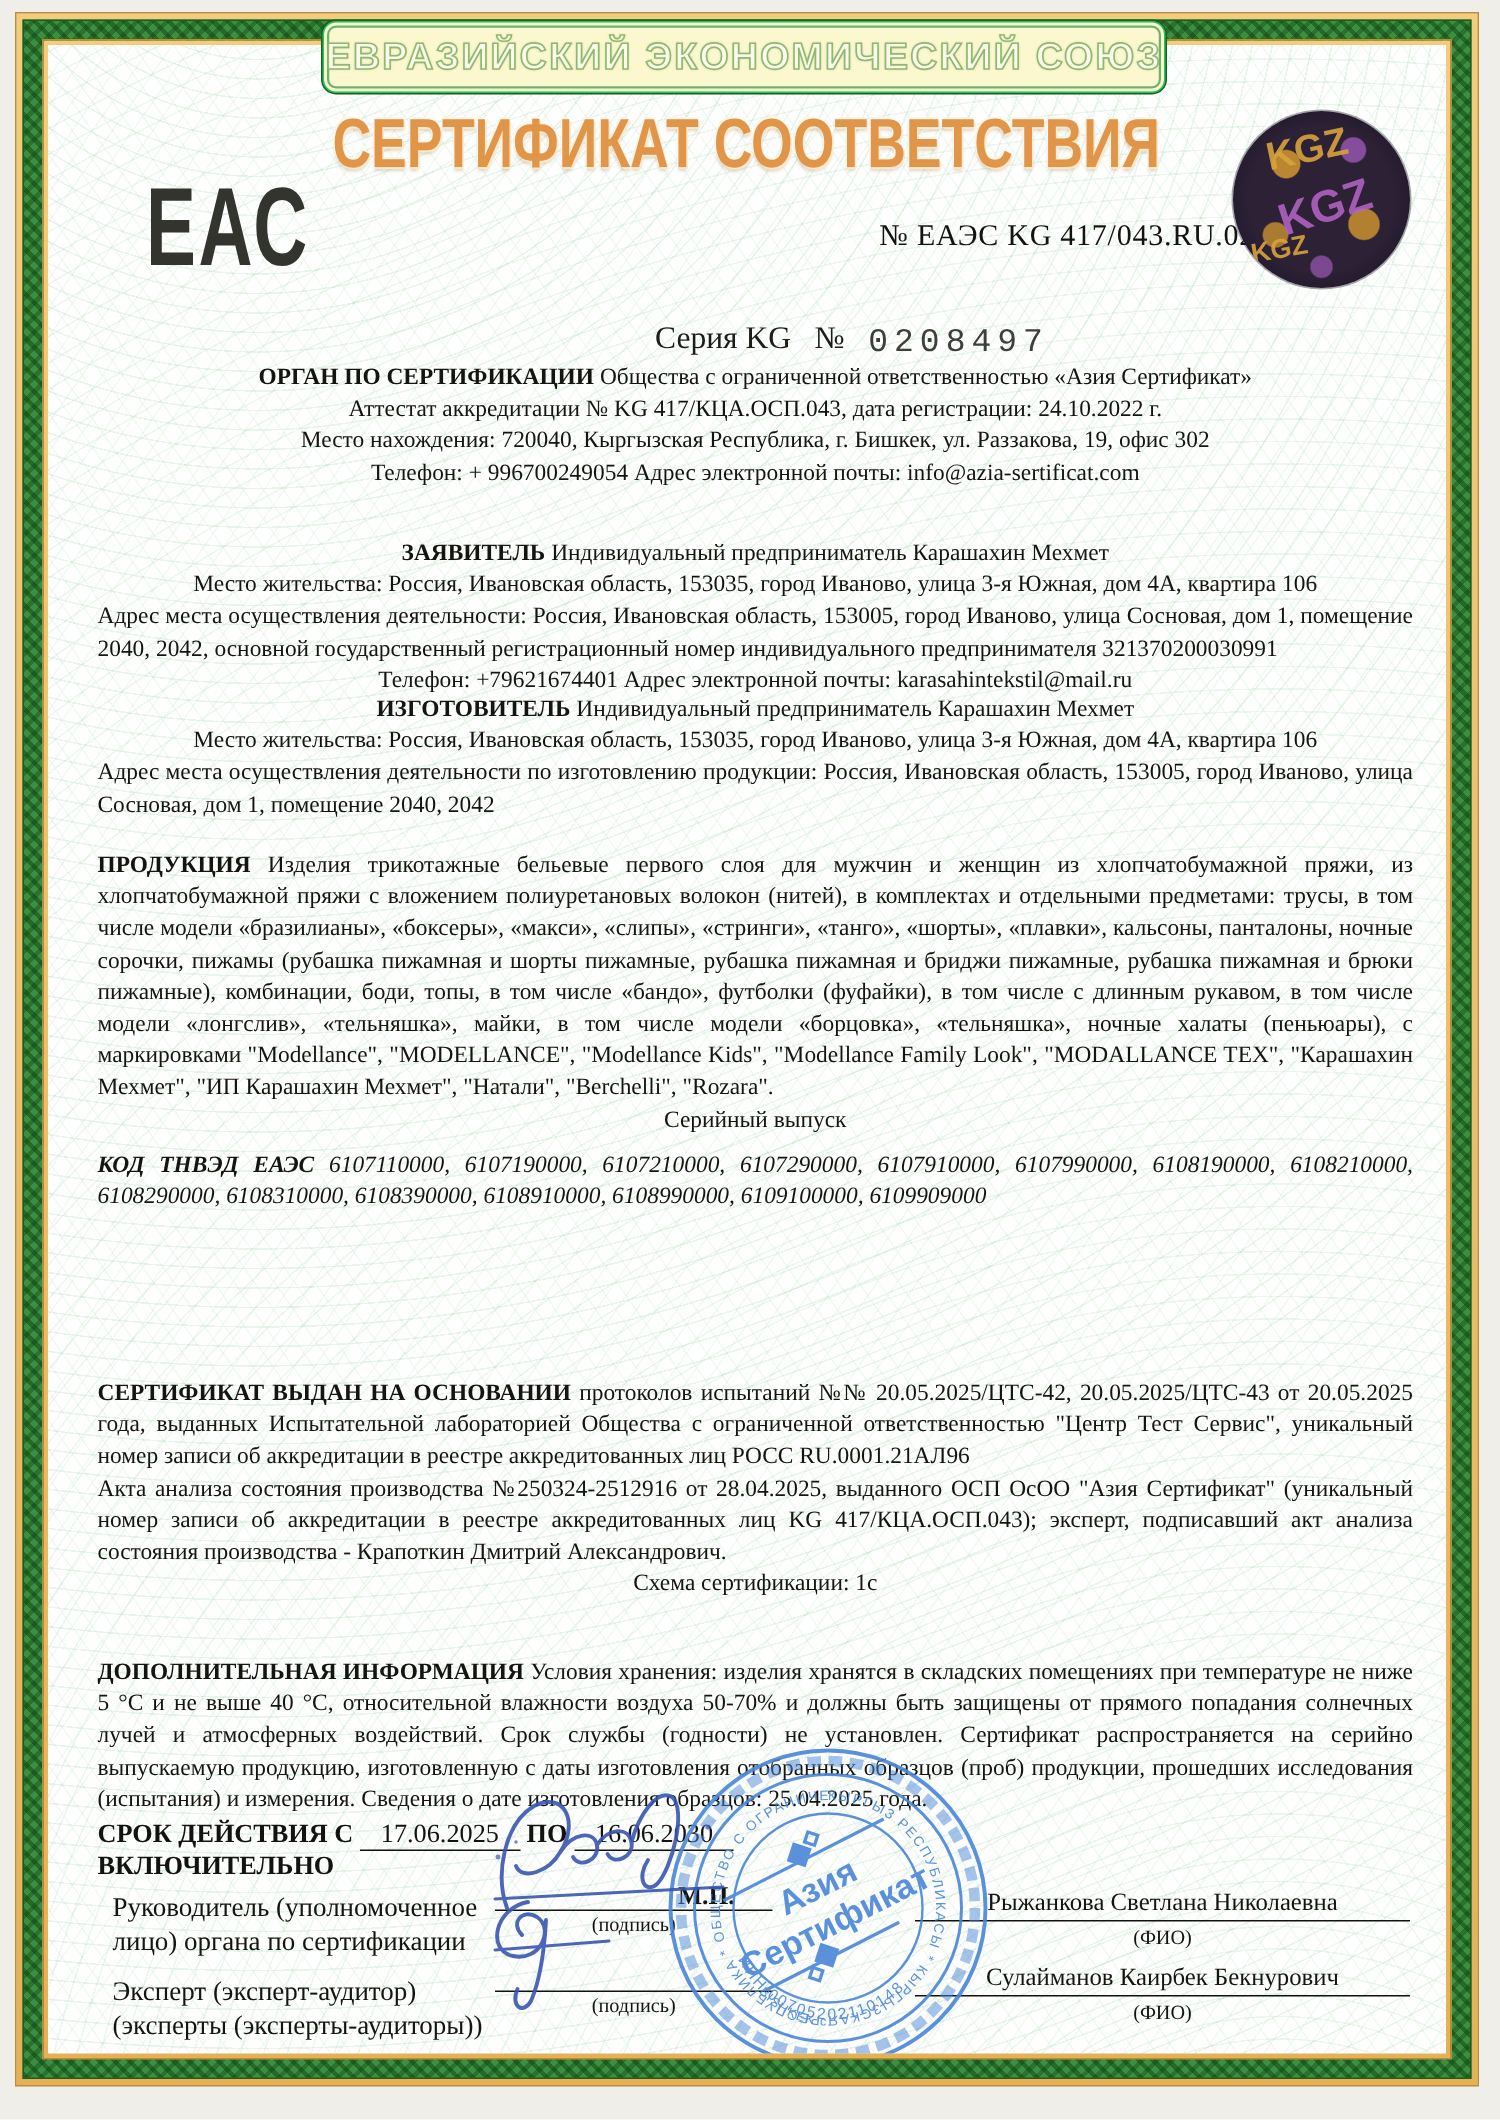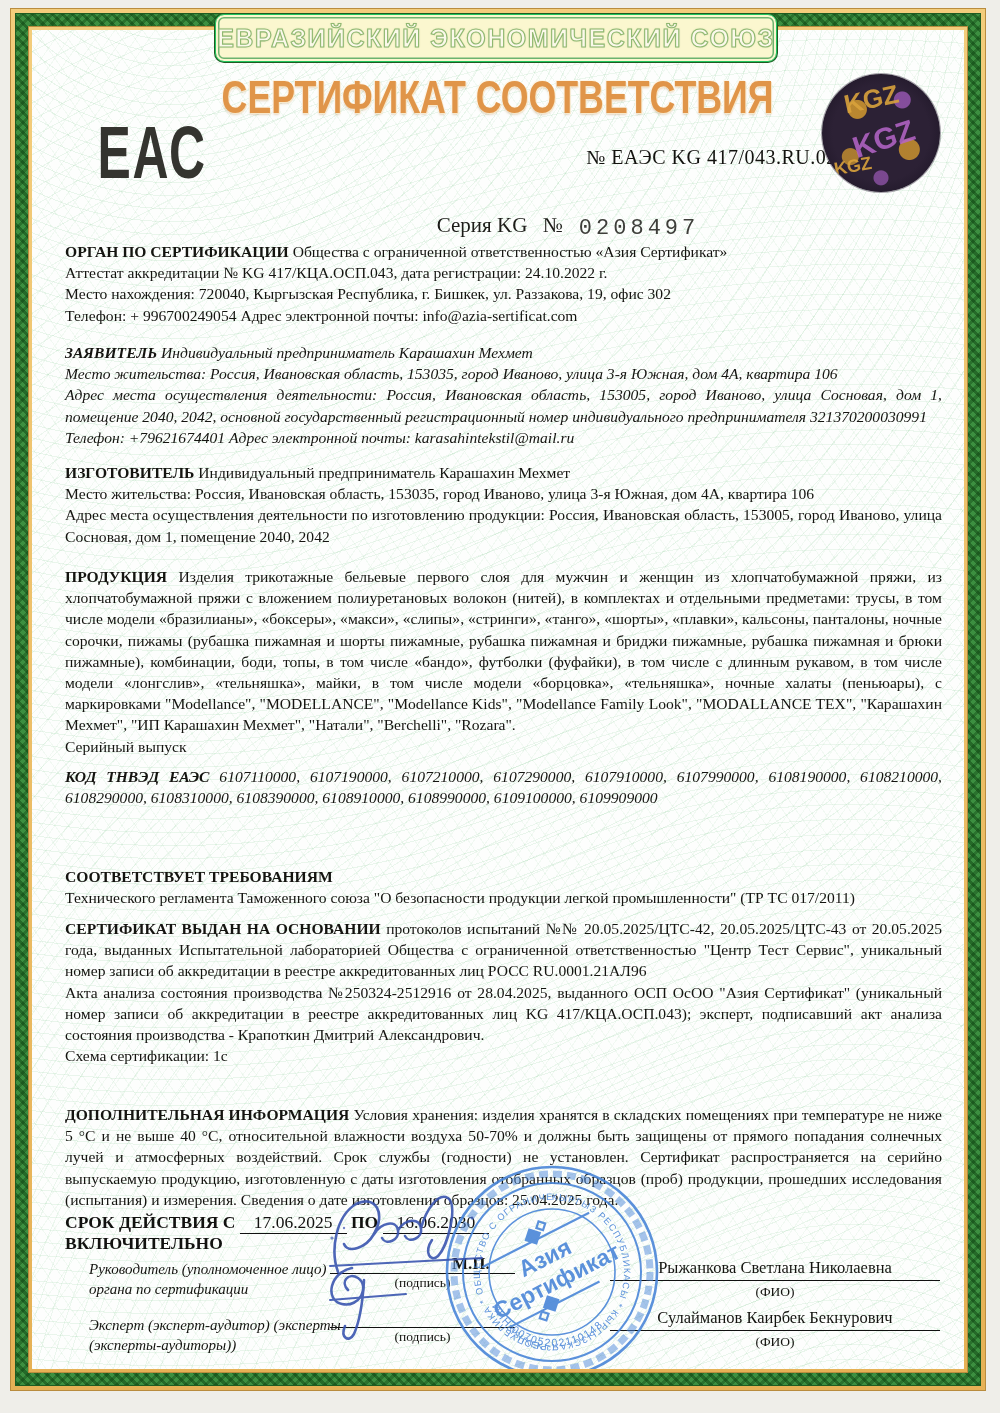--- a/index.html
+++ b/index.html
@@ -95,30 +95,30 @@
   }
   .serline .num{
     font-family:"Liberation Mono", monospace;
     font-size:22px;letter-spacing:4px;color:#3e3e3a;vertical-align:-2px;
   }
   .sec{
     position:absolute;left:33px;width:877px;
     font-size:15.6px;line-height:1.36;color:#141410;text-align:justify;
   }
   .sec .h{font-weight:bold;}
-  .line{text-align:left;}
+  .line{text-align:center;}
   .validity{
     position:absolute;left:33px;top:1182px;width:877px;
     font-size:17.5px;font-weight:bold;color:#121210;
   }
   .validity .date{
     font-weight:normal;border-bottom:1.6px solid #111;padding:0 14px 1px 14px;
   }
   .rolelabel{
-    position:absolute;left:57px;width:280px;font-size:15px;color:#141410;line-height:1.3;font-style:italic;
+    position:absolute;left:43px;width:280px;font-size:18px;color:#141410;line-height:1.3;
   }
   .sigline{
     position:absolute;left:298px;width:185px;border-top:1.6px solid #111;
     text-align:center;font-size:13.5px;color:#141410;padding-top:1px;
   }
   .nameblock{
     position:absolute;left:578px;width:330px;text-align:center;
     font-size:16.5px;color:#141410;
   }
   .nameblock .nm{display:block;border-bottom:1.6px solid #111;padding-bottom:2px;}
@@ -161,21 +161,21 @@
       <span class="num">0208497</span>
     </div>
 
     <div class="sec" style="top:211px;">
       <div class="line"><span class="h">ОРГАН ПО СЕРТИФИКАЦИИ</span> <span>Общества с ограниченной ответственностью «Азия Сертификат»</span></div>
       <div class="line">Аттестат аккредитации №  KG 417/КЦА.ОСП.043, дата регистрации: 24.10.2022 г.</div>
       <div class="line">Место нахождения: 720040, Кыргызская Республика, г. Бишкек, ул. Раззакова, 19, офис 302</div>
       <div class="line">Телефон: + 996700249054 Адрес электронной почты: info@azia-sertificat.com</div>
     </div>
 
-    <div class="sec" style="top:312px;font-style:italic;">
+    <div class="sec" style="top:328px;">
       <div class="line"><span class="h">ЗАЯВИТЕЛЬ</span> <span>Индивидуальный предприниматель Карашахин Мехмет</span></div>
       <div class="line">Место жительства: Россия, Ивановская область, 153035, город Иваново, улица 3-я Южная, дом 4А, квартира 106</div>
       <div>Адрес места осуществления деятельности: Россия, Ивановская область, 153005, город Иваново, улица Сосновая, дом 1, помещение 2040, 2042, основной государственный регистрационный номер индивидуального предпринимателя 321370200030991</div>
       <div class="line">Телефон: +79621674401 Адрес электронной почты: karasahintekstil@mail.ru</div>
     </div>
 
     <div class="sec" style="top:432px;">
       <div class="line"><span class="h">ИЗГОТОВИТЕЛЬ</span> <span>Индивидуальный предприниматель Карашахин Мехмет</span></div>
       <div class="line">Место жительства: Россия, Ивановская область, 153035, город Иваново, улица 3-я Южная, дом 4А, квартира 106</div>
       <div>Адрес места осуществления деятельности по изготовлению продукции: Россия, Ивановская область, 153005, город Иваново, улица Сосновая, дом 1, помещение 2040, 2042</div>
@@ -183,24 +183,20 @@
 
     <div class="sec" style="top:536px;">
       <div><span class="h">ПРОДУКЦИЯ</span> <span>Изделия трикотажные бельевые первого слоя для мужчин и женщин из хлопчатобумажной пряжи, из хлопчатобумажной пряжи с вложением полиуретановых волокон (нитей), в комплектах и отдельными предметами: трусы, в том числе модели «бразилианы», «боксеры», «макси», «слипы», «стринги», «танго», «шорты», «плавки», кальсоны, панталоны, ночные сорочки, пижамы (рубашка пижамная и шорты пижамные, рубашка пижамная и бриджи пижамные, рубашка пижамная и брюки пижамные), комбинации, боди, топы, в том числе «бандо», футболки (фуфайки), в том числе с длинным рукавом, в том числе модели «лонгслив», «тельняшка», майки, в том числе модели «борцовка», «тельняшка», ночные халаты (пеньюары), с маркировками "Modellance", "MODELLANCE", "Modellance Kids", "Modellance Family Look", "MODALLANCE TEX", "Карашахин Мехмет", "ИП Карашахин Мехмет", "Натали", "Berchelli", "Rozara".</span></div>
       <div class="line">Серийный выпуск</div>
     </div>
 
     <div class="sec" style="top:736px;font-style:italic;">
       <div><span class="h">КОД ТНВЭД ЕАЭС</span> <span>6107110000, 6107190000, 6107210000, 6107290000, 6107910000, 6107990000, 6108190000, 6108210000, 6108290000, 6108310000, 6108390000, 6108910000, 6108990000, 6109100000, 6109909000</span></div>
     </div>
 
-    <div class="sec" style="top:836px;">
-      <div class="line h">СООТВЕТСТВУЕТ ТРЕБОВАНИЯМ</div>
-      <div class="line">Технического регламента Таможенного союза "О безопасности продукции легкой промышленности" (ТР ТС 017/2011)</div>
-    </div>
 
     <div class="sec" style="top:888px;">
       <div><span class="h">СЕРТИФИКАТ ВЫДАН НА ОСНОВАНИИ</span> <span>протоколов испытаний №№ 20.05.2025/ЦТС-42, 20.05.2025/ЦТС-43 от 20.05.2025 года, выданных Испытательной лабораторией Общества с ограниченной ответственностью "Центр Тест Сервис", уникальный номер записи об аккредитации в реестре аккредитованных лиц РОСС RU.0001.21АЛ96</span></div>
       <div>Акта анализа состояния производства №250324-2512916 от 28.04.2025, выданного ОСП ОсОО "Азия Сертификат" (уникальный номер записи об аккредитации в реестре аккредитованных лиц KG 417/КЦА.ОСП.043); эксперт, подписавший акт анализа состояния производства - Крапоткин Дмитрий Александрович.</div>
       <div class="line">Схема сертификации: 1с</div>
     </div>
 
     <div class="sec" style="top:1074px;">
       <div><span class="h">ДОПОЛНИТЕЛЬНАЯ ИНФОРМАЦИЯ</span> <span>Условия хранения: изделия хранятся в складских помещениях при температуре не ниже 5 °С и не выше 40 °С, относительной влажности воздуха 50-70% и должны быть защищены от прямого попадания солнечных лучей и атмосферных воздействий. Срок службы (годности) не установлен. Сертификат распространяется на серийно выпускаемую продукцию, изготовленную с даты изготовления отобранных образцов (проб) продукции, прошедших исследования (испытания) и измерения. Сведения о дате изготовления образцов: 25.04.2025 года.</span></div>
     </div>

